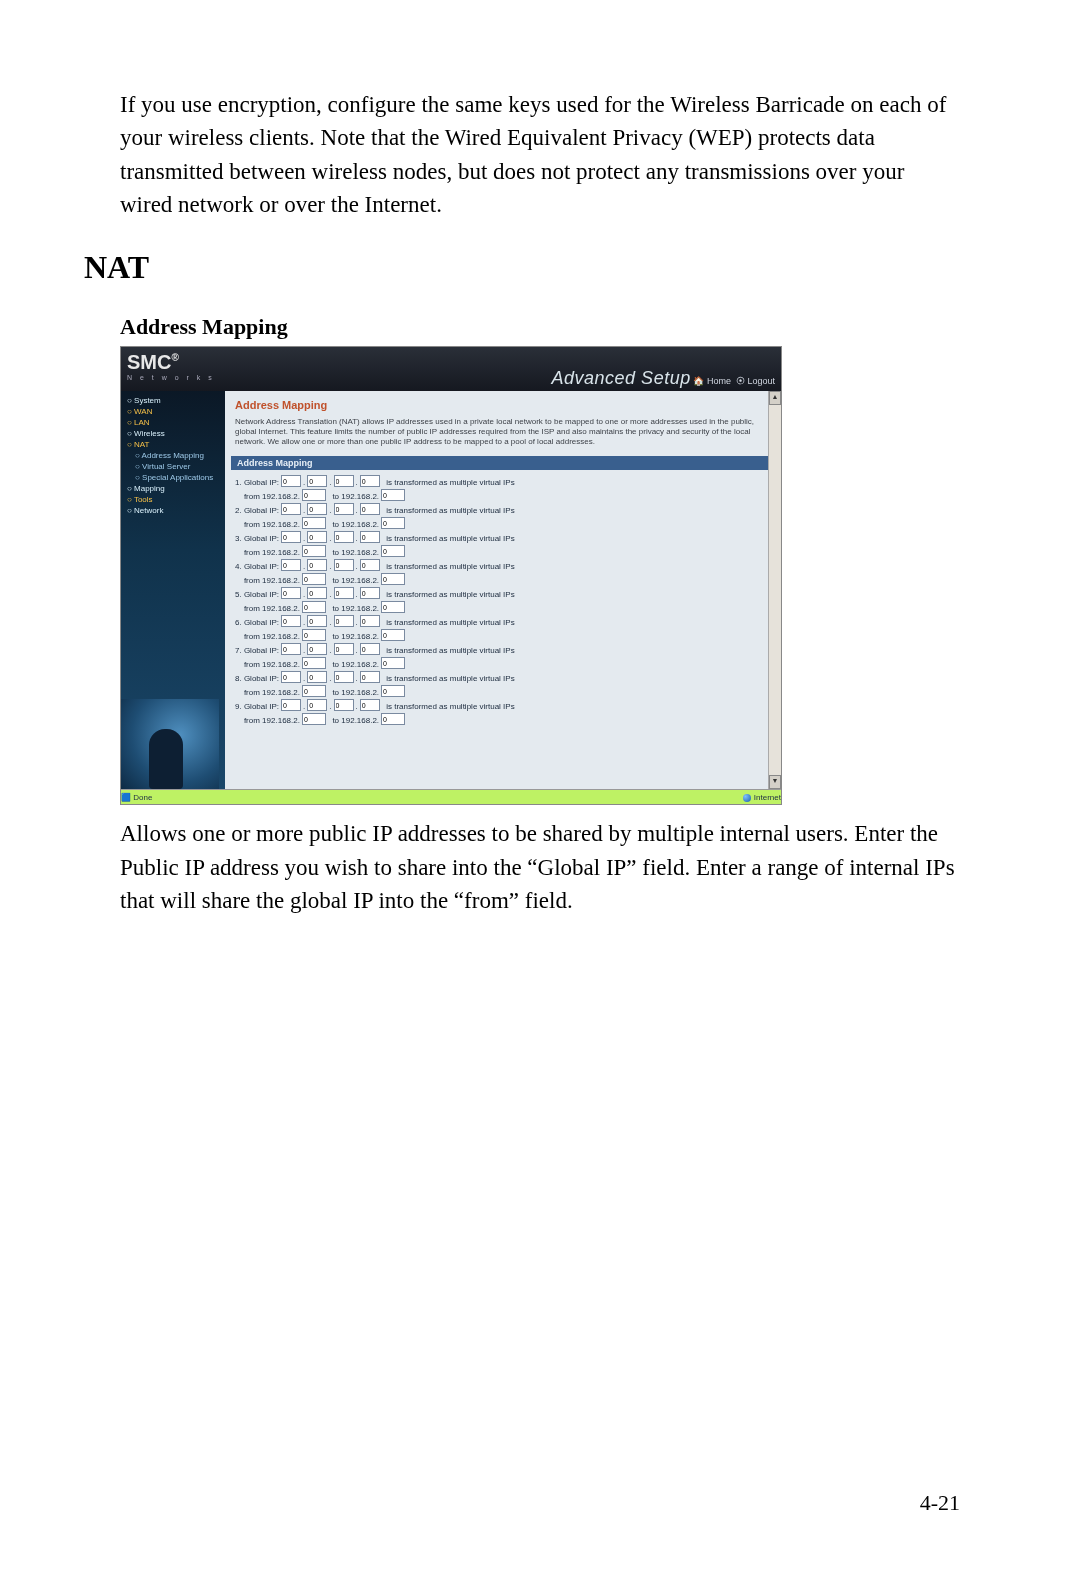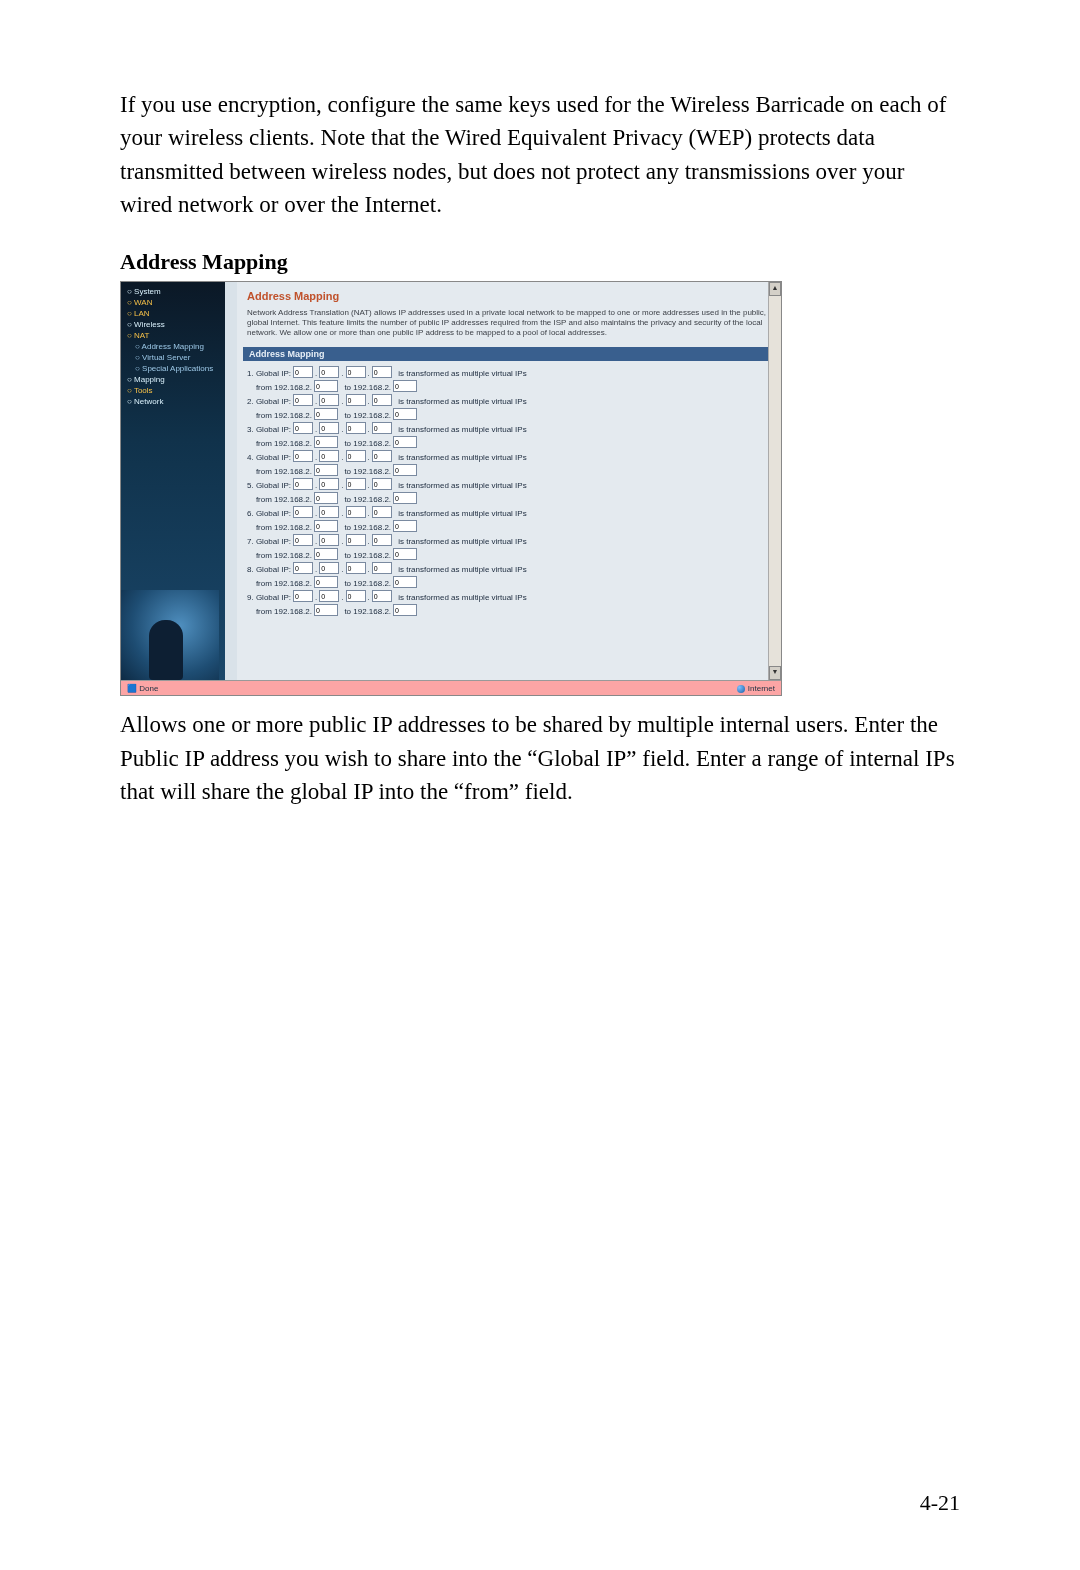--- a/index.html
+++ b/index.html
@@ -10,51 +10,69 @@
   h1.nat{font-family:'Garamond','Georgia',serif;font-weight:bold;font-size:32px;margin:18px 0 28px -36px;}
   h2.am{font-family:'Garamond','Georgia',serif;font-weight:bold;font-size:22px;margin:0 0 6px 0;}
   .pgnum{position:absolute;right:120px;bottom:54px;font-size:22px;font-family:'Garamond','Georgia',serif;}
   
   .shot{width:660px;margin-left:0;border:1px solid #888;font-family:Verdana,Arial,sans-serif;font-size:9px;}
   .shot .topbar{background:linear-gradient(#2a2f38,#151820);height:42px;display:flex;align-items:flex-end;justify-content:space-between;color:#cfd5df;padding:0 6px 2px 6px;}
   .shot .brand{font-size:20px;font-weight:bold;color:#e8e8e8;position:relative;top:-8px;}
   .shot .brand sup{font-size:10px;top:-10px;}
   .shot .brand .nw{display:block;font-size:7px;letter-spacing:3px;font-weight:normal;color:#aab;}
   .shot .adv{font-size:18px;color:#d9e4ea;font-style:italic;letter-spacing:.5px;}
-  .shot .cols{display:flex;min-height:398px;background:#d9e2e9;gap:12px;}
+  .shot .cols{display:flex;min-height:398px;background:#d9e2e9;}
   .shot .side{width:98px;background:linear-gradient(#0b1826,#10324b 40%,#1a476a);color:#d8effa;font-size:8px;padding:4px 0 0 6px;position:relative;}
   .shot .side .it{padding:1px 0;white-space:nowrap;}
   .shot .side .sel{color:#f6c048;}
   .shot .side .sub{padding-left:8px;color:#9cc7e6;}
   .shot .side .img{position:absolute;bottom:0;left:0;width:98px;height:90px;background:radial-gradient(circle at 60% 40%,#4f8fbf 0,#1e4d73 60%,#0d2a44 100%);}
   .shot .side .sil{position:absolute;bottom:0;left:28px;width:34px;height:60px;background:#0d1f33;border-radius:16px 16px 4px 4px;}
   .shot .main{flex:1;background:#e4eaef;padding:6px 8px 4px 10px;color:#000;position:relative;}
   .shot .main h3{color:#c0522c;font-size:11px;font-weight:bold;margin:2px 0 6px 0;}
   .shot .desc{font-size:8px;color:#3b3f46;line-height:1.2;margin-bottom:10px;}
   .shot .bar{background:#395f8e;color:#e6eef6;font-size:9px;font-weight:bold;padding:2px 6px;margin:0 -4px 4px -4px;}
   .shot .row{font-size:8px;padding:1px 0;color:#1b2a3d;display:flex;align-items:flex-end;gap:2px;white-space:nowrap;}
   .shot input.oct{width:16px;height:10px;font-size:7px;border:1px solid #7a8aa0;background:#fff;padding:0 1px;}
   .shot input.r{width:20px;}
-  .shot .status{height:14px;background:#fca5a5;border-top:1px solid #999;display:flex;align-items:center;justify-content:space-between;font-size:8px;padding:0 6px;color:#234;}
+  .shot .status{height:14px;background:#bef264;border-top:1px solid #999;display:flex;align-items:center;justify-content:space-between;font-size:8px;padding:0 0;color:#234;}
   .shot .status .globe{width:8px;height:8px;border-radius:50%;background:radial-gradient(circle at 30% 30%,#7fc0ff,#1b5fa6);display:inline-block;margin-right:3px;vertical-align:middle;}
   .shot .scroll{position:absolute;right:0;top:0;bottom:0;width:12px;background:#d4d0c8;border-left:1px solid #aaa;}
   .shot .scroll .btn{height:12px;background:#d4d0c8;border:1px solid #888;margin:0;font-size:7px;text-align:center;line-height:9px;color:#333;}
   .shot .scroll .track{position:absolute;top:14px;bottom:14px;left:0;right:0;background:#e6e2da;}
 </style>
 </head>
 <body>
 
 <div class="page">
 
   <p class="body-text">If you use encryption, configure the same keys used for the Wireless Barricade on each of your wireless clients. Note that the Wired Equivalent Privacy (WEP) protects data transmitted between wireless nodes, but does not protect any transmissions over your wired network or over the Internet.</p>
 
+  <h1 class="nat">NAT</h1>
 
   <h2 class="am">Address Mapping</h2>
 
   <div class="shot">
+    <div class="topbar">
+      <div>
+        <span class="brand">
+          <span>SMC</span><sup>®</sup>
+          <span class="nw">N e t w o r k s</span>
+        </span>
+      </div>
+      <div style="text-align:right">
+        <span class="adv">Advanced Setup</span>
+        <span class="hl">
+          <span>🏠</span>
+          <span>Home</span>
+          &nbsp;<span>⦿</span>
+          <span>Logout</span>
+        </span>
+      </div>
+    </div>
 
     <div class="cols">
       <div class="side" id="sidebar">
         <div class="it ">○ System</div>
           <div class="it sel">○ WAN</div>
           <div class="it sel">○ LAN</div>
           <div class="it ">○ Wireless</div>
           <div class="it sel">○ NAT</div>
           <div class="it sub sel">○ Address Mapping</div>
           <div class="it sub">○ Virtual Server</div>

